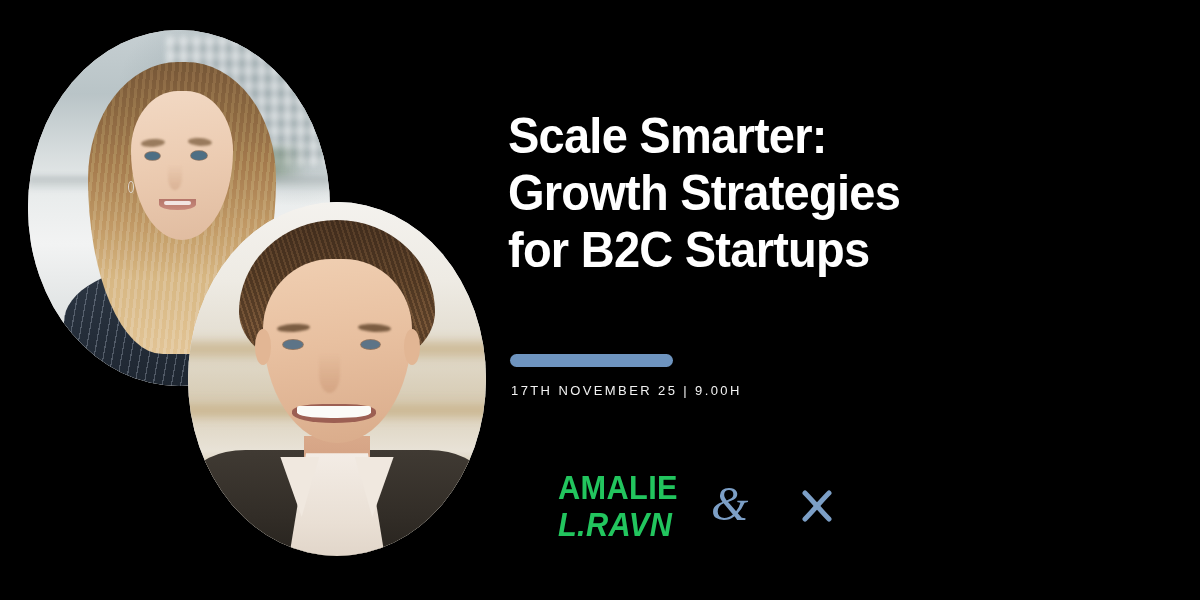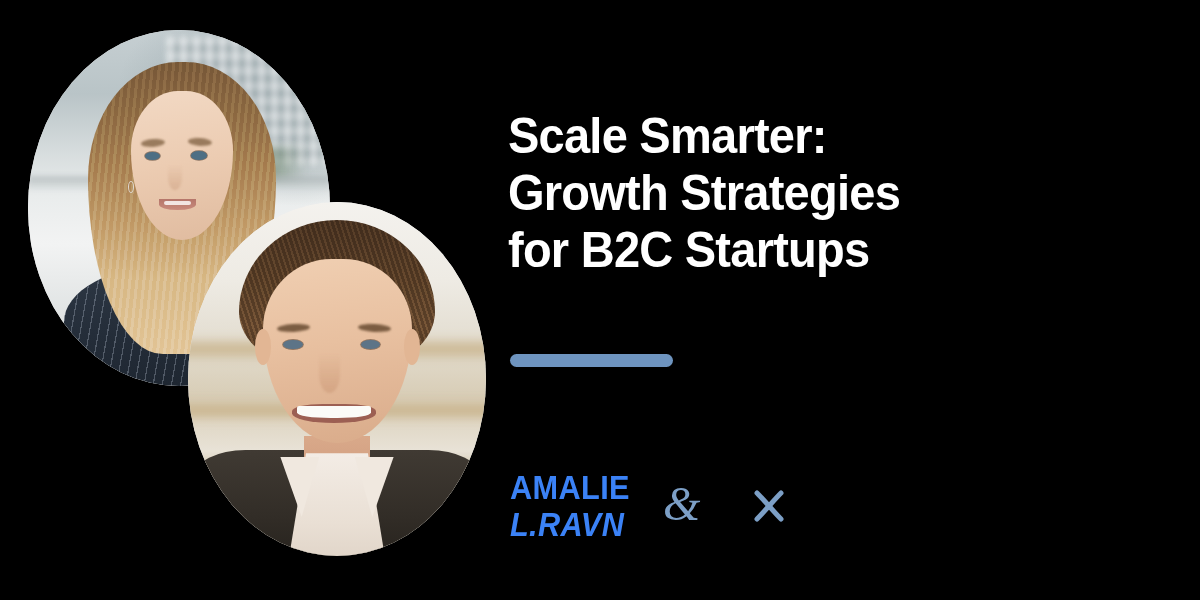--- a/index.html
+++ b/index.html
@@ -423,22 +423,23 @@
     top: 466px;
     display: flex;
     align-items: center;
     height: 80px;
   }
 
   .speaker {
     display: flex;
     flex-direction: column;
     justify-content: center;
-    color: #3b82f6;
+    color: #22c55e;
     line-height: 1.02;
+    margin-left: 48px;
   }
 
   .speaker .first {
     font-size: 33px;
     font-weight: bold;
     letter-spacing: 0.4px;
     transform: scaleX(0.93);
     transform-origin: left center;
   }
 
@@ -567,20 +568,21 @@
   </div>
 
   <div class="content">
 
     <h1 class="headline">Scale Smarter:
 Growth Strategies
 for B2C Startups</h1>
 
     <div class="divider"></div>
 
+    <div class="event-date">17TH NOVEMBER 25 | 9.00H</div>
 
     <div class="speakers">
 
       <div class="speaker">
         <span class="first">AMALIE</span>
         <span class="last">L.RAVN</span>
       </div>
 
       <span class="ampersand">&amp;</span>
 

